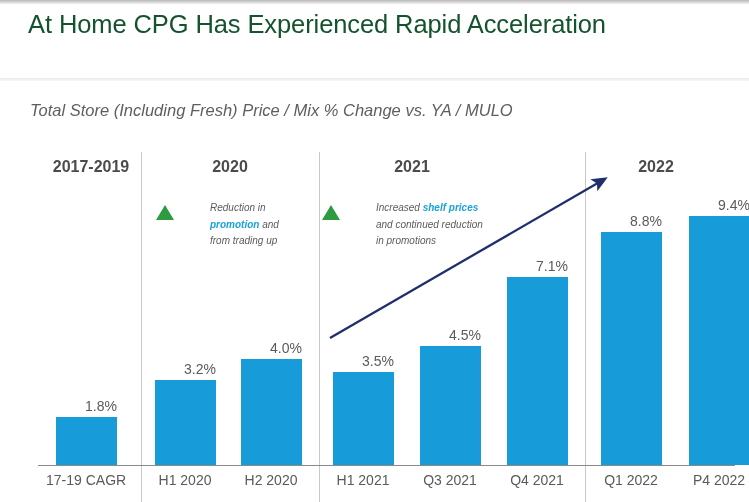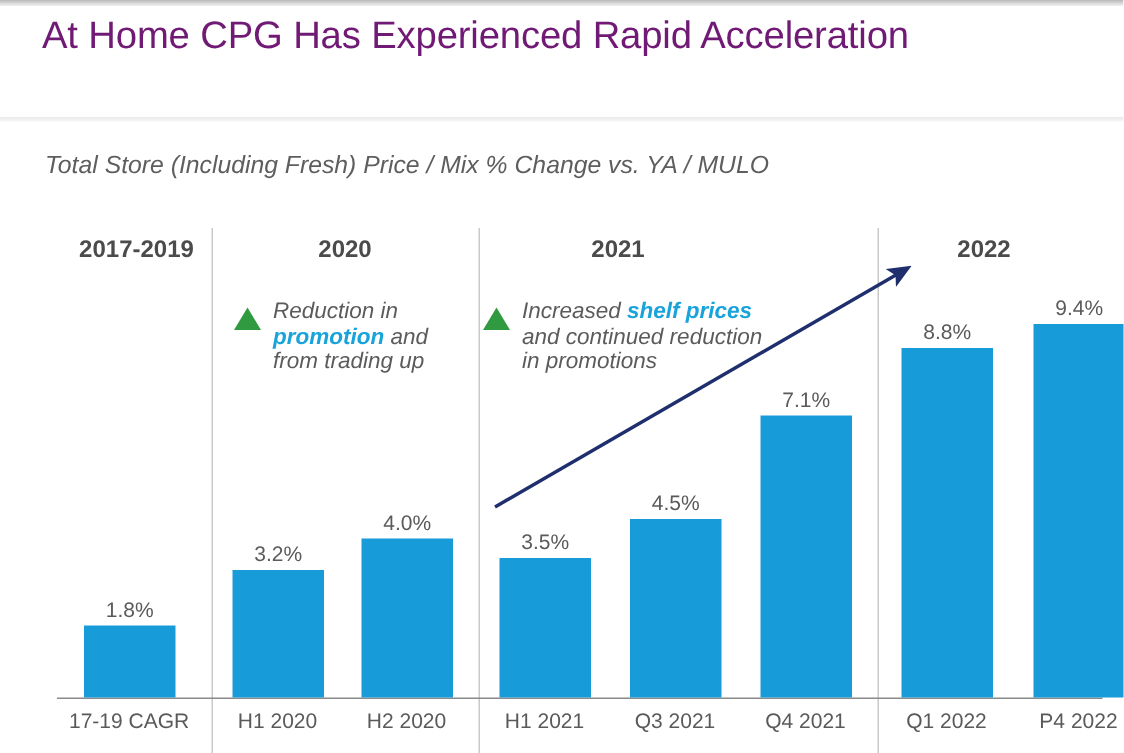--- a/index.html
+++ b/index.html
@@ -30,21 +30,21 @@
   }
 
   
   #title {
     position: absolute;
     left: 28px;
     top: 8px;
     width: 690px;
     font-size: 25.5px;
     line-height: 32px;
-    color: #701a75;
+    color: #14532d;
     font-weight: 400;
     letter-spacing: -0.1px;
   }
   #title .tline { display: block; white-space: nowrap; }
 
   
   #title-rule {
     position: absolute;
     left: 0; top: 78px;
     width: 749px; height: 3px;
@@ -105,44 +105,45 @@
   }
   .bar-col .bar-rect {
     width: 61px;
     background: #189cd9;
     position: absolute;
     bottom: 0;
   }
   .bar-col .bar-val {
     position: absolute;
     width: 61px;
-    text-align: center;
+    text-align: right;
     font-size: 14px;
     color: #5a5a5a;
     white-space: nowrap;
   }
 
   
   .xlabel {
     position: absolute;
     top: 322px;
     width: 80px;
     text-align: center;
     font-size: 14px;
     color: #5a5a5a;
     white-space: nowrap;
   }
 
   
   .annot {
     position: absolute;
-    font-size: 15px;
+    font-size: 10px;
     font-style: italic;
     color: #5b5b5b;
     line-height: 16.5px;
+    margin-left: 28px;
   }
   .annot .hl {
     color: #19a3db;
     font-weight: bold;
   }
   .tri {
     position: absolute;
     width: 0; height: 0;
     border-left: 9px solid transparent;
     border-right: 9px solid transparent;

